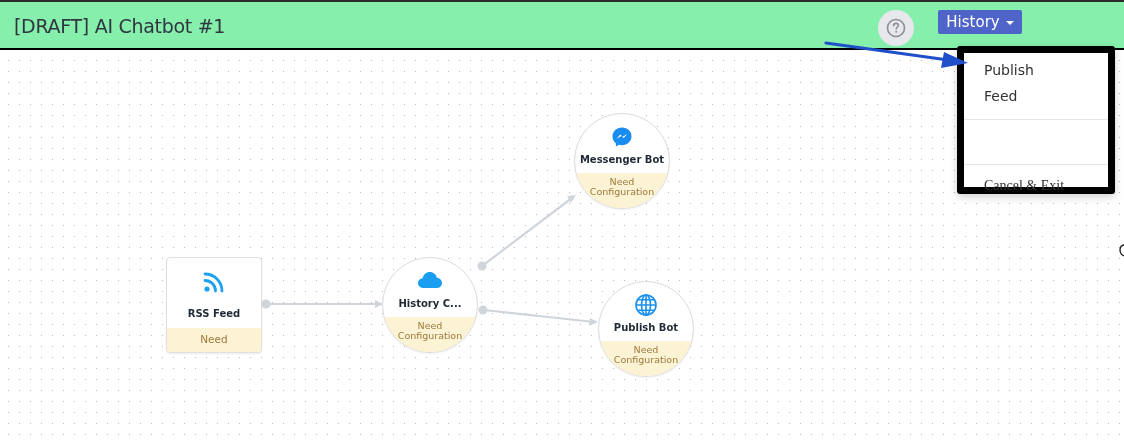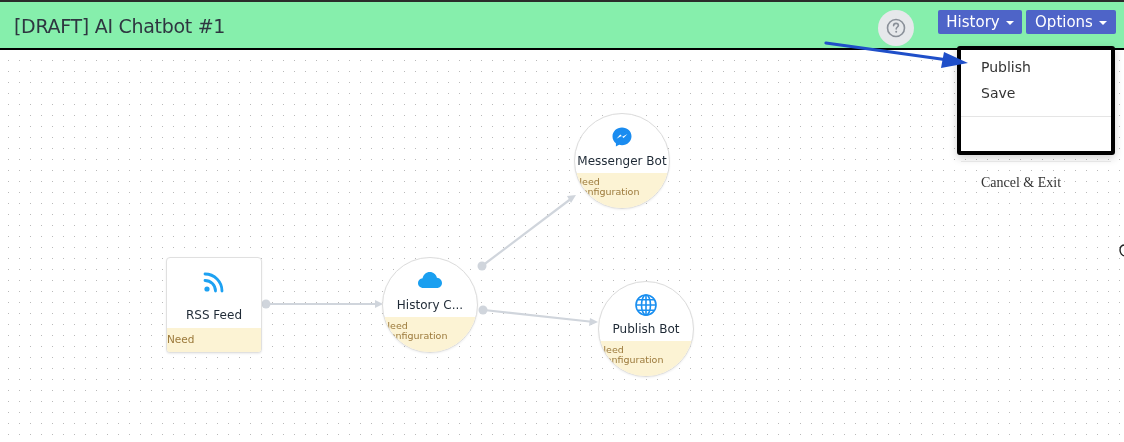--- a/index.html
+++ b/index.html
@@ -54,34 +54,34 @@
       box-shadow: 0 1px 2px rgba(0,0,0,0.08); overflow: hidden; cursor: pointer;
     }
     .node-circle {
       position: absolute; width: 96px; height: 96px; border-radius: 50%;
       background: #fff; border: 1px solid #dcdcdc; overflow: hidden;
       box-shadow: 0 1px 2px rgba(0,0,0,0.06); cursor: pointer;
     }
     .node-icon { position: absolute; left: 0; width: 100%; display: flex; justify-content: center; }
     .node-label {
       position: absolute; left: 0; width: 100%; text-align: center;
-      font-size: 12px; font-weight: normal; color: #1f2a36;
+      font-size: 10px; font-weight: bold; color: #1f2a36;
       font-family: "DejaVu Sans", sans-serif; white-space: nowrap;
     }
     .node-status {
       position: absolute; left: 0; bottom: 0; width: 100%;
-      background: #fcf3d4; color: #9c7a3c; text-align: left;
+      background: #fcf3d4; color: #9c7a3c; text-align: center;
       font-size: 9.5px; line-height: 10px; font-family: "DejaVu Sans", sans-serif;
     }
     .node-rect .node-status { height: 24px; font-size: 10.5px; line-height: 22px; }
     .node-circle .node-status { height: 35px; padding-top: 4px; }
 
     .dropdown {
-      position: absolute; left: 957px; top: 46px; width: 158px; height: 109px;
-      background: #fff; border: 4px solid #000000; border-radius: 3px;
+      position: absolute; left: 957px; top: 46px; width: 158px; height: 148px;
+      background: #fff; border: 7px solid #000000; border-radius: 3px;
       box-shadow: 0 3px 8px rgba(0,0,0,0.18);
       font-family: "DejaVu Sans", sans-serif; font-size: 14px; color: #333;
     }
     .dd-item { position: absolute; left: 20px; cursor: pointer; }
     .dd-div { position: absolute; left: 0; width: 100%; height: 1px; background: #e5e5e5; }
 
     .cursor-icon { position: absolute; left: 1116px; top: 243px; }
   </style>
 </head>
 <body>
@@ -94,24 +94,20 @@
   <div class="help-btn">
     <svg width="20" height="20" viewBox="0 0 20 20">
       <circle cx="10" cy="10" r="8.5" fill="none" stroke="#8a9099" stroke-width="1.6"></circle>
       <path d="M7.6 7.8 C7.6 6.2 8.8 5.4 10 5.4 C11.4 5.4 12.4 6.3 12.4 7.5 C12.4 8.9 10.2 9.2 10.2 11" fill="none" stroke="#8a9099" stroke-width="1.6" stroke-linecap="round"></path>
       <circle cx="10.2" cy="13.8" r="1" fill="#8a9099"></circle>
     </svg>
   </div>
 
   <button class="hdr-btn btn-history">
     <span>History</span>
-    <span class="caret"></span>
-  </button>
-  <button class="hdr-btn btn-options">
-    <span>Options</span>
     <span class="caret"></span>
   </button>
 </div>
 
 <div class="canvas"></div>
 
 <svg class="edges" viewBox="0 0 1124 442">
   <g stroke="#d0d5dc" stroke-width="2.2" fill="none">
     <line x1="266" y1="304" x2="378" y2="304"></line>
     <line x1="482" y1="266" x2="572" y2="198"></line>
@@ -181,21 +177,21 @@
   </div>
   <div class="node-label" style="top:40px;">Publish Bot</div>
   <div class="node-status">
     <div>Need</div>
     <div>Configuration</div>
   </div>
 </div>
 
 <div class="dropdown">
   <div class="dd-item" style="top:9px;">Publish</div>
-  <div class="dd-item" style="top:35px;">Save</div>
+  <div class="dd-item" style="top:35px;">Feed</div>
   <div class="dd-div" style="top:66px;"></div>
   <div class="dd-div" style="top:111px;"></div>
   <div class="dd-item" style="top:125px;font-family:Liberation Serif, serif;">Cancel &amp; Exit</div>
 </div>
 
 <svg style="position:absolute; left:0; top:0;" width="1124" height="442" viewBox="0 0 1124 442">
   <line x1="826" y1="43" x2="948" y2="60" stroke="#1f4fc9" stroke-width="3.2" stroke-linecap="round"></line>
   <polygon points="968,63 944,52 941,68" fill="#1f4fc9"></polygon>
 </svg>
 

